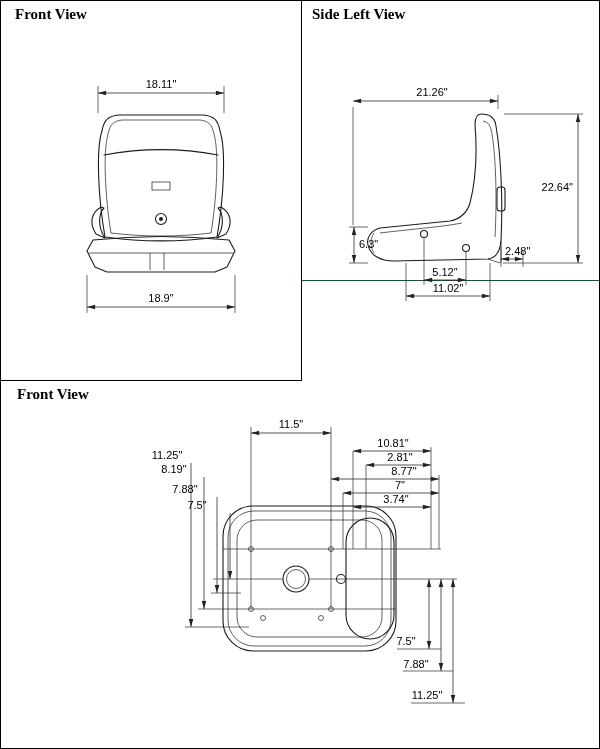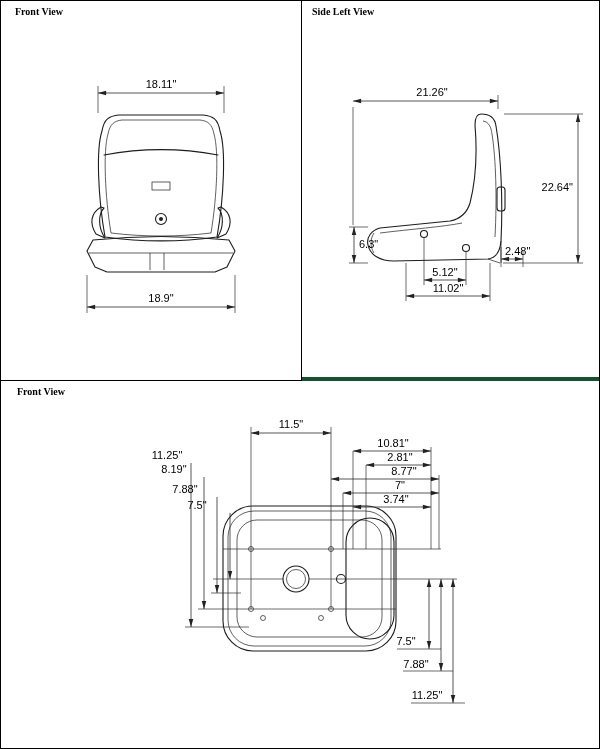--- a/index.html
+++ b/index.html
@@ -1,24 +1,24 @@
 <!DOCTYPE html>
 <html><head>
 <meta charset="utf-8">
 <style>
   html,body{margin:0;padding:0;background:#fff;}
   .sheet{position:relative;width:600px;height:749px;background:#fff;border:1px solid #000;
          box-sizing:border-box;font-family:"Liberation Sans",sans-serif;overflow:hidden;}
   .panel{position:absolute;box-sizing:border-box;background:#fff;}
   .panel-front{left:0;top:0;width:301px;height:380px;border-right:1px solid #000;border-bottom:1px solid #000;}
-  .panel-side{left:301px;top:0;width:297px;height:380px;border-bottom:4px solid #14532d;}
+  .panel-side{left:301px;top:0;width:297px;height:280px;border-bottom:1px solid #14532d;}
   .panel-bottom{left:0;top:380px;width:598px;height:367px;}
   .panel svg{position:absolute;left:0;top:0;display:block;}
   .view-title{position:absolute;top:5px;left:14px;z-index:2;
-              font-family:"Liberation Serif",serif;font-weight:700;font-size:10px;color:#000;}
+              font-family:"Liberation Serif",serif;font-weight:700;font-size:15px;color:#000;}
   .draw{fill:none;stroke:#1c1c1c;stroke-width:1.1;stroke-linejoin:round;stroke-linecap:round;}
   .thin{fill:none;stroke:#1c1c1c;stroke-width:0.7;}
   .dim{fill:none;stroke:#2b2b2b;stroke-width:0.8;}
   .ext{fill:none;stroke:#2b2b2b;stroke-width:0.7;}
   .dimtext{font-family:"Liberation Sans",sans-serif;font-size:11px;fill:#000;}
 </style>
 </head>
 <body>
 
 <div class="sheet">

